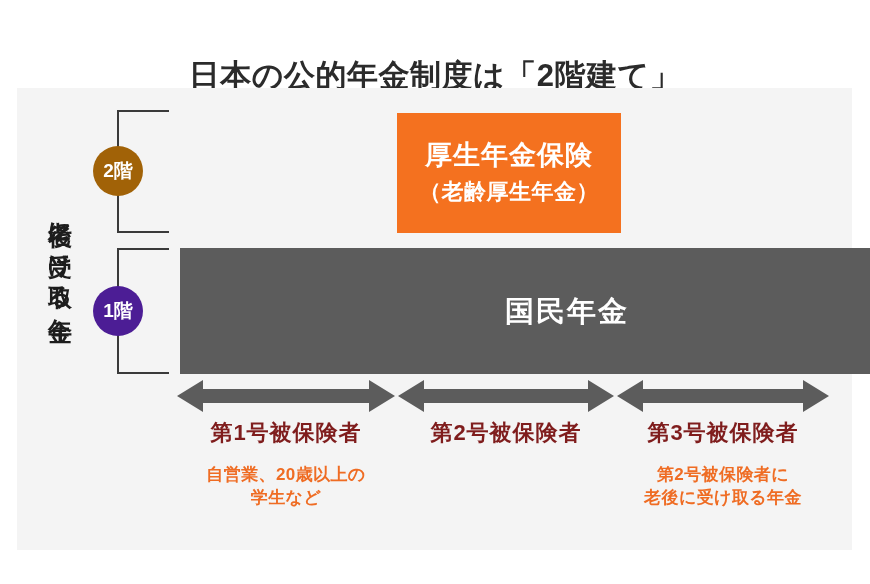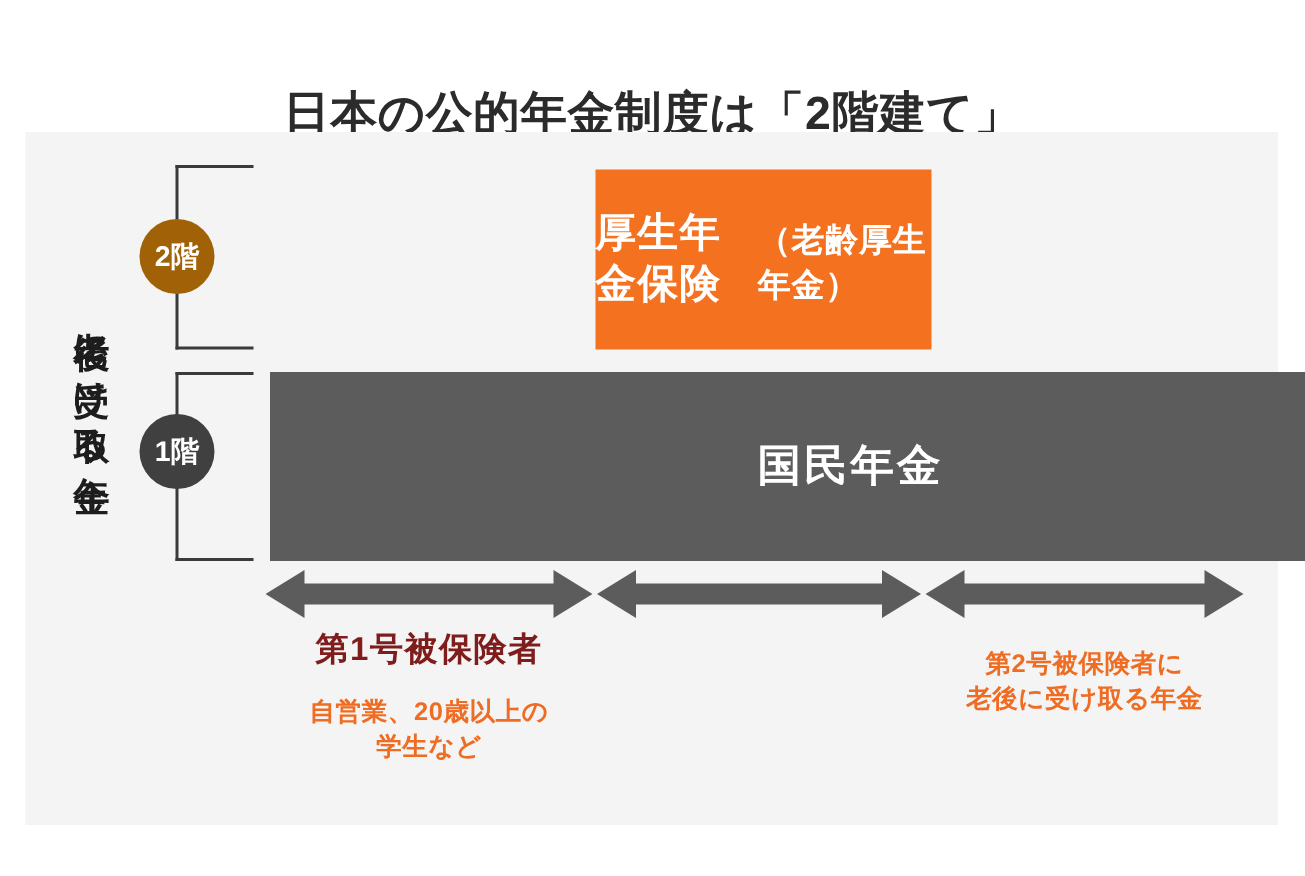--- a/index.html
+++ b/index.html
@@ -80,33 +80,33 @@
     color: #ffffff;
     font-size: 19px;
     font-weight: bold;
     display: flex;
     align-items: center;
     justify-content: center;
     letter-spacing: 0px;
     box-sizing: border-box;
   }
   #floor-badge-2 { top: 146px; background: #a16207; }
-  #floor-badge-1 { top: 276px; background: #404040; text-align: right; }
+  #floor-badge-1 { top: 286px; background: #4c1d95; text-align: right; }
 
   
   #tier2-box {
     position: absolute;
     left: 397px;
     top: 113px;
     width: 224px;
     height: 120px;
     background: #f4711f;
     color: #ffffff;
     display: flex;
-    flex-direction: row;
+    flex-direction: column;
     align-items: center;
     justify-content: center;
   }
   #tier2-title {
     font-size: 27px;
     font-weight: bold;
     letter-spacing: 1px;
     line-height: 1.25;
   }
   #tier2-sub {
@@ -214,25 +214,27 @@
     <div>学生など</div>
   </div>
 </div>
 
 <div id="cat-col-1" class="category-col">
   <span class="arrow-wrap">
     <svg width="100%" height="36" viewBox="0 0 216 36" preserveAspectRatio="none" aria-hidden="true">
       <polygon points="0,18 26,2 26,11 190,11 190,2 216,18 190,34 190,25 26,25 26,34" fill="#5c5c5c"></polygon>
     </svg>
   </span>
+  <div class="cat-title">第2号被保険者</div>
 </div>
 
 <div id="cat-col-2" class="category-col">
   <span class="arrow-wrap">
     <svg width="100%" height="36" viewBox="0 0 212 36" preserveAspectRatio="none" aria-hidden="true">
       <polygon points="0,18 26,2 26,11 186,11 186,2 212,18 186,34 186,25 26,25 26,34" fill="#5c5c5c"></polygon>
     </svg>
   </span>
+  <div class="cat-title">第3号被保険者</div>
   <div class="cat-desc">
     <div>第2号被保険者に</div>
     <div>老後に受け取る年金</div>
   </div>
 </div>
 
 </body></html>

